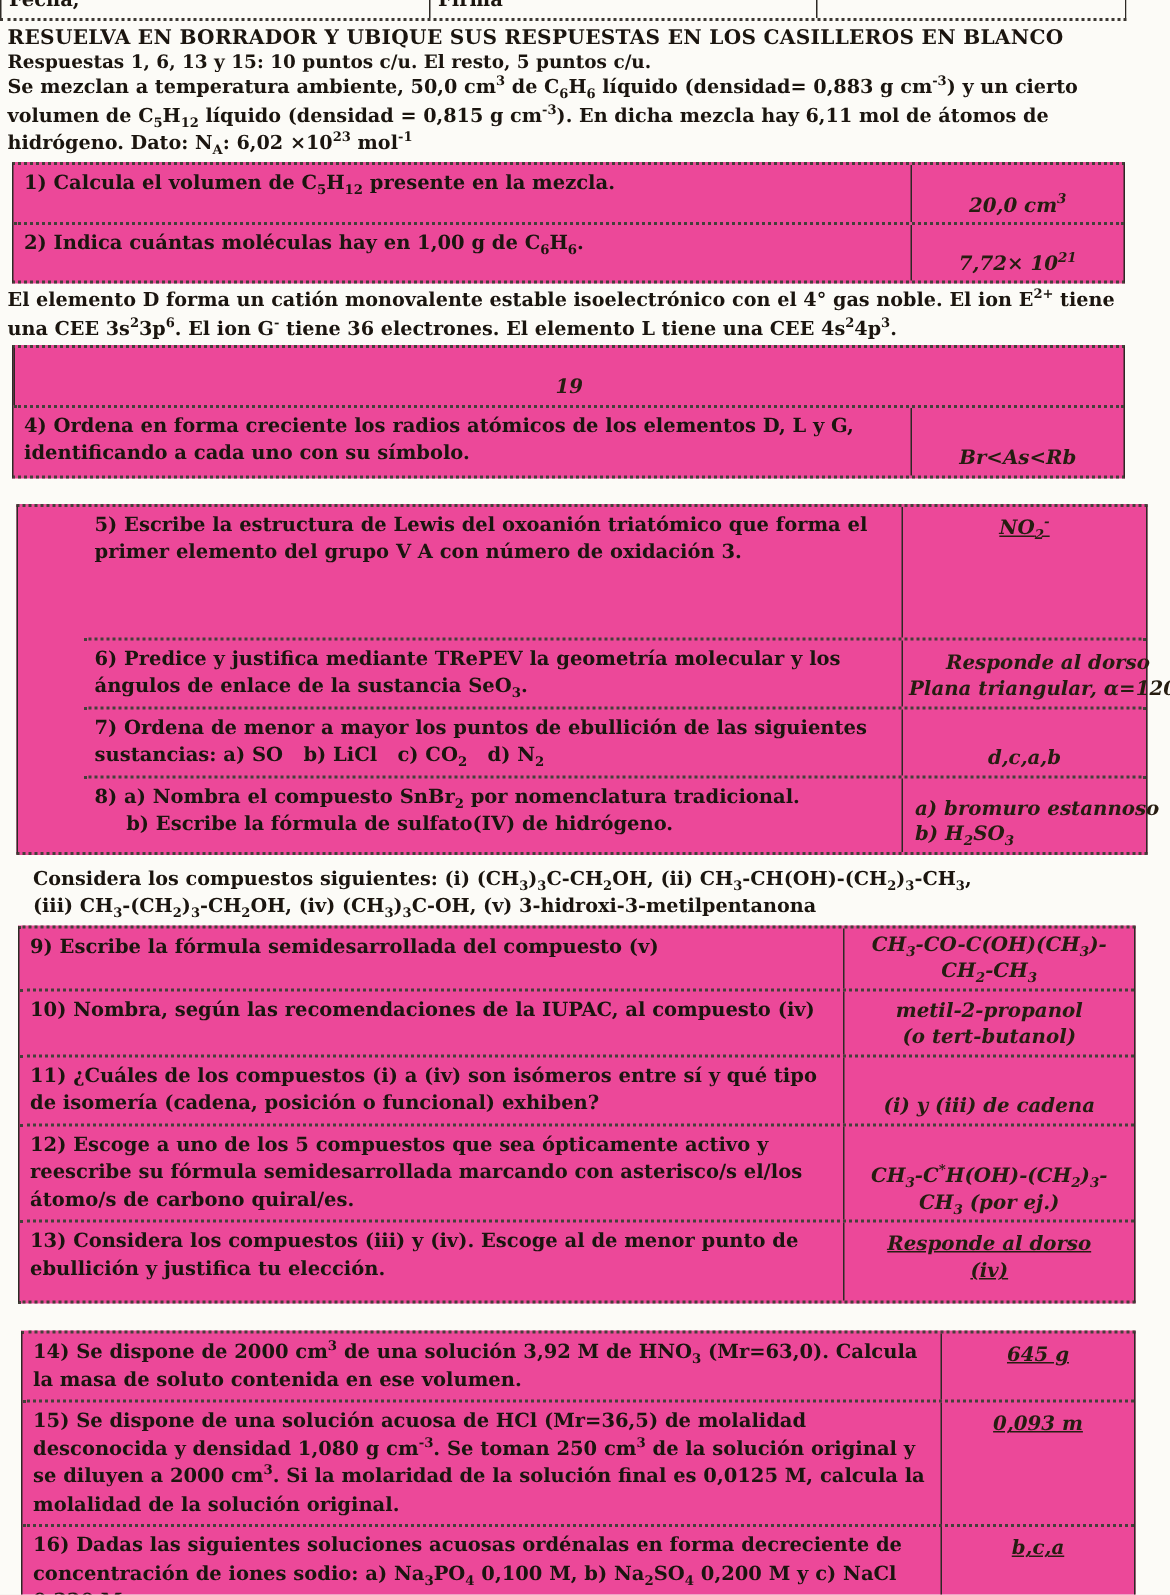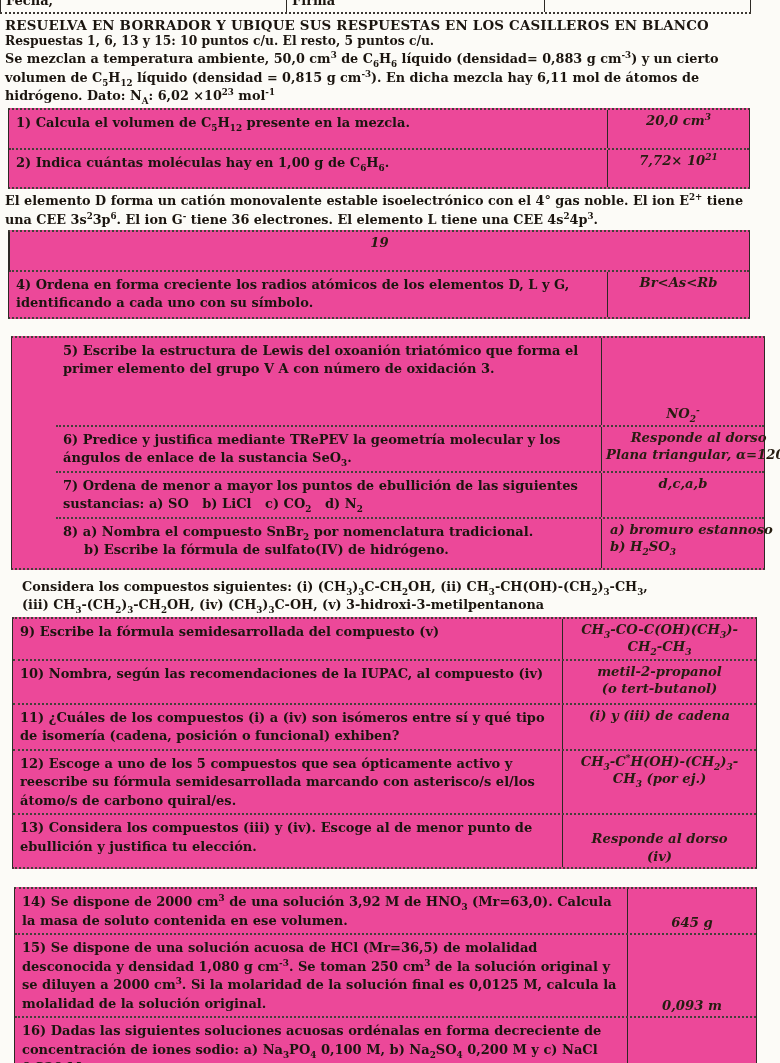--- a/index.html
+++ b/index.html
@@ -33,24 +33,24 @@
   .tF{margin:18px 0 0 14px;width:743px;}
   .trow{display:flex;align-items:stretch;}
   .trow + .trow{border-top:2px dotted #44403a;}
   .qcell{font-weight:700;font-size:13px;line-height:18.5px;padding:4px 8px 3px 7px;box-sizing:border-box;flex:0 0 auto;}
   .tA .qcell,.tB .qcell{width:598px;}
   .tCD .q5w{width:448px;}
   .tCD .qcell{width:545px;}
   .tE .qcell{width:549px;}
   .tF .qcell{width:612px;}
   .acell{flex:1;border-left:1.5px solid #2d2925;display:flex;flex-direction:column;
-    align-items:center;justify-content:flex-start;text-align:center;
+    align-items:center;justify-content:flex-end;text-align:center;
     font-style:italic;font-weight:700;font-size:13.2px;line-height:17.5px;
     color:#261d11;padding:2px 4px;box-sizing:border-box;}
-  .acell.top{justify-content:flex-end;padding-top:6px;}
+  .acell.top{justify-content:flex-start;padding-top:6px;text-decoration:underline;}
   .ans{white-space:nowrap;}
   sup,sub{font-size:0.68em;line-height:0;}
   .indent2{padding-left:3px;}
 </style>
 </head>
 <body>
 
 <div class="page">
 
   <div class="tophdr">

